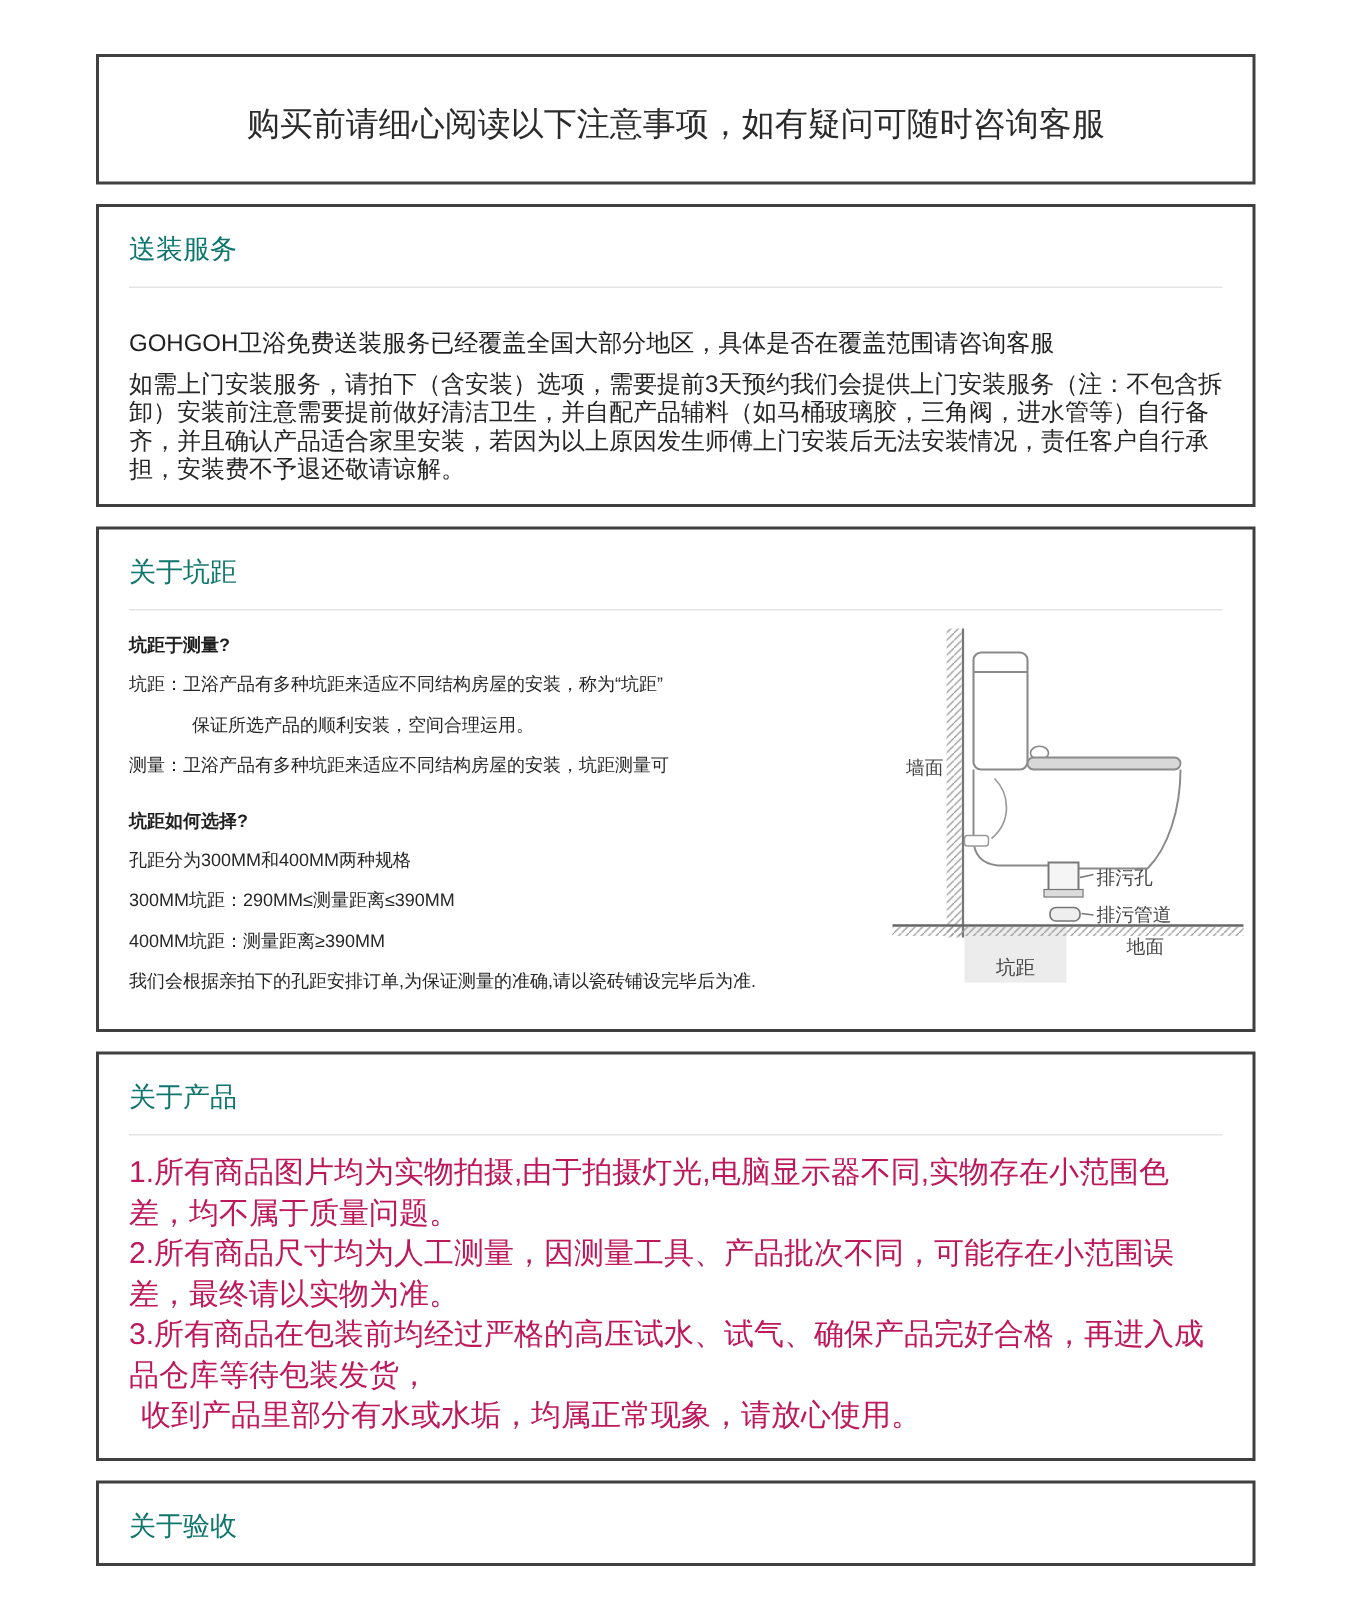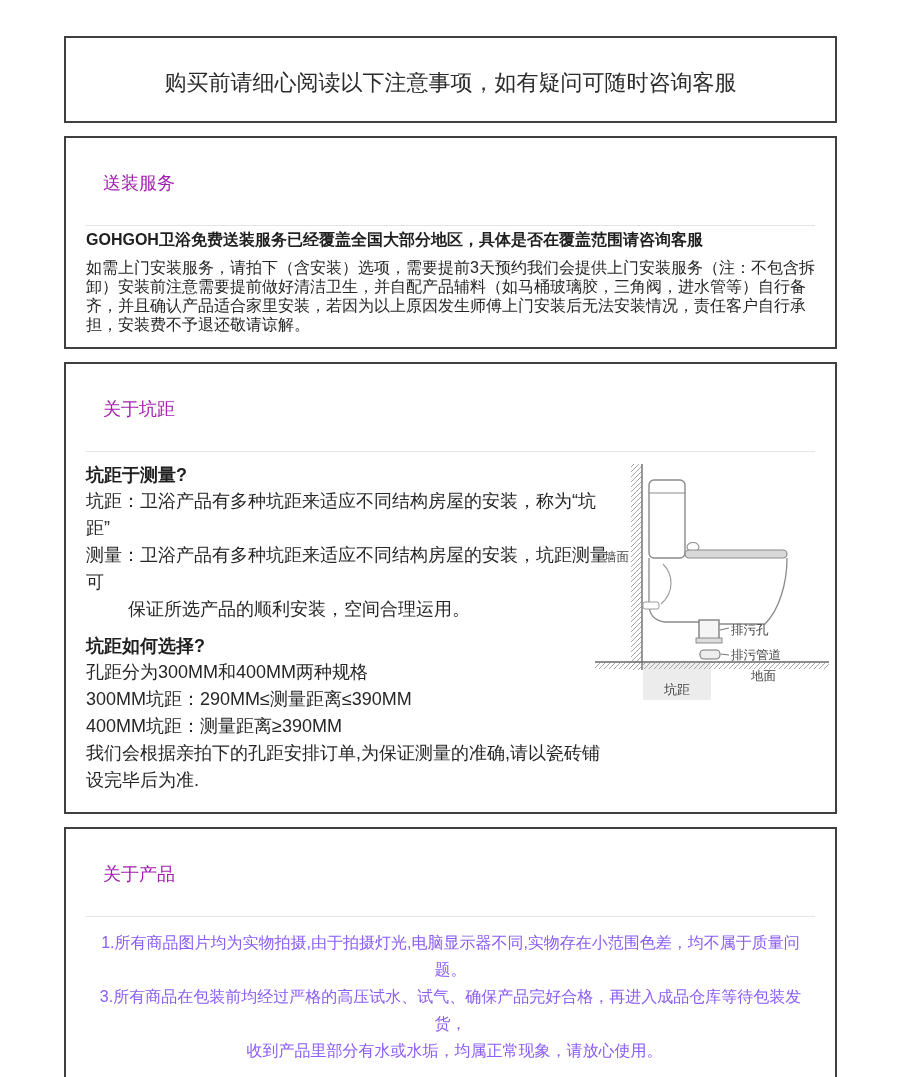--- a/index.html
+++ b/index.html
@@ -19,42 +19,42 @@
   }
   
   .header-box { text-align:center; padding-top:25px; padding-bottom:23px; }
   .header-box h1 {
     margin:0; font-size:24px; font-weight:700; color:#1a1a1a; letter-spacing:1px;
   }
   .header-box .subtitle { margin:5px 0 0; font-size:22px; color:#2b2b2b;font-family:Liberation Serif, serif; }
 
   
   .section-title {
-    margin:17px; padding:16px 0 13px;
-    font-size:18px; font-weight:400; color:#a21caf;
+    margin:0; padding:16px 0 13px;
+    font-size:18px; font-weight:400; color:#0f766e;
   }
   .divider { border-top:1px solid #e4e4e4; height:0; }
 
   
-  .delivery-lead { margin:4px 0 0; font-size:16px; font-weight:700; color:#1f1f1f; }
+  .delivery-lead { margin:27px 0 0; font-size:16px; font-weight:400; color:#1f1f1f; }
   .delivery-body { margin:7px 0 0; padding-bottom:13px; font-size:16px; line-height:19px; color:#262626; }
 
   
   .pit-body { position:relative; padding:4px 0 18px; min-height:240px; }
-  .pit-text { width:524px; font-size:18px; }
+  .pit-text { width:524px; font-size:12px; }
   .pit-sub { margin:6px 0 0; font-weight:700; line-height:26px; color:#1f1f1f; }
   .pit-sub.q2 { margin-top:10px; }
   .pit-line { margin:0; line-height:27px; color:#262626; }
   .pit-line.indent { padding-left:42px; }
   .diagram { position:absolute; top:0; right:-16px; width:250px; height:250px; }
   .diagram svg { display:block; }
   .diagram text { font-family:"Liberation Sans", sans-serif; fill:#444; }
 
   
-  .product-item { margin:0; font-size:16px; line-height:27px; color:#8b5cf6;text-align:center; }
+  .product-item { margin:0; font-size:20px; line-height:27px; color:#be185d; }
   .product-item.first { margin-top:12px; }
   .product-item.wrap { padding-left:8px; }
   .product-item.last { padding-bottom:14px; }
 </style>
 </head>
 <body>
 
 <div class="page">
 
   <section class="box header-box">
@@ -68,22 +68,22 @@
     <p class="delivery-body">如需上门安装服务，请拍下（含安装）选项，需要提前3天预约我们会提供上门安装服务（注：不包含拆卸）安装前注意需要提前做好清洁卫生，并自配产品辅料（如马桶玻璃胶，三角阀，进水管等）自行备齐，并且确认产品适合家里安装，若因为以上原因发生师傅上门安装后无法安装情况，责任客户自行承担，安装费不予退还敬请谅解。</p>
   </section>
 
   <section class="box">
     <h2 class="section-title">关于坑距</h2>
     <div class="divider"></div>
     <div class="pit-body">
       <div class="pit-text">
         <p class="pit-sub">坑距于测量?</p>
         <p class="pit-line">坑距：卫浴产品有多种坑距来适应不同结构房屋的安装，称为“坑距”</p>
+        <p class="pit-line indent">保证所选产品的顺利安装，空间合理运用。</p>
         <p class="pit-line">测量：卫浴产品有多种坑距来适应不同结构房屋的安装，坑距测量可</p>
-        <p class="pit-line indent">保证所选产品的顺利安装，空间合理运用。</p>
         <p class="pit-sub q2">坑距如何选择?</p>
         <p class="pit-line">孔距分为300MM和400MM两种规格</p>
         <p class="pit-line">300MM坑距：290MM≤测量距离≤390MM</p>
         <p class="pit-line">400MM坑距：测量距离≥390MM</p>
         <p class="pit-line">我们会根据亲拍下的孔距安排订单,为保证测量的准确,请以瓷砖铺设完毕后为准.</p>
       </div>
 
       <div class="diagram">
         <svg width="250" height="250" viewBox="0 0 250 250">
           <defs>
@@ -126,20 +126,21 @@
           <text x="96" y="242" font-size="13" text-anchor="middle" fill="#333">坑距</text>
         </svg>
       </div>
     </div>
   </section>
 
   <section class="box">
     <h2 class="section-title">关于产品</h2>
     <div class="divider"></div>
     <p class="product-item first">1.所有商品图片均为实物拍摄,由于拍摄灯光,电脑显示器不同,实物存在小范围色差，均不属于质量问题。</p>
+    <p class="product-item">2.所有商品尺寸均为人工测量，因测量工具、产品批次不同，可能存在小范围误差，最终请以实物为准。</p>
     <p class="product-item">3.所有商品在包装前均经过严格的高压试水、试气、确保产品完好合格，再进入成品仓库等待包装发货，</p>
     <p class="product-item wrap last">收到产品里部分有水或水垢，均属正常现象，请放心使用。</p>
   </section>
 
   <section class="box">
     <h2 class="section-title">关于验收</h2>
 
   </section>
 
 </div>

